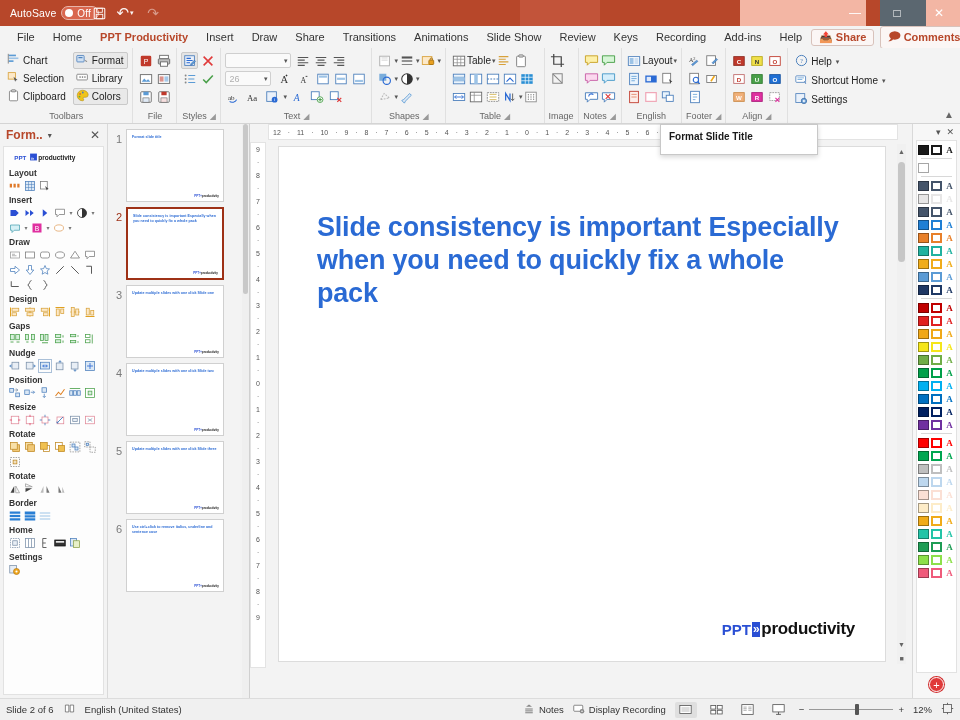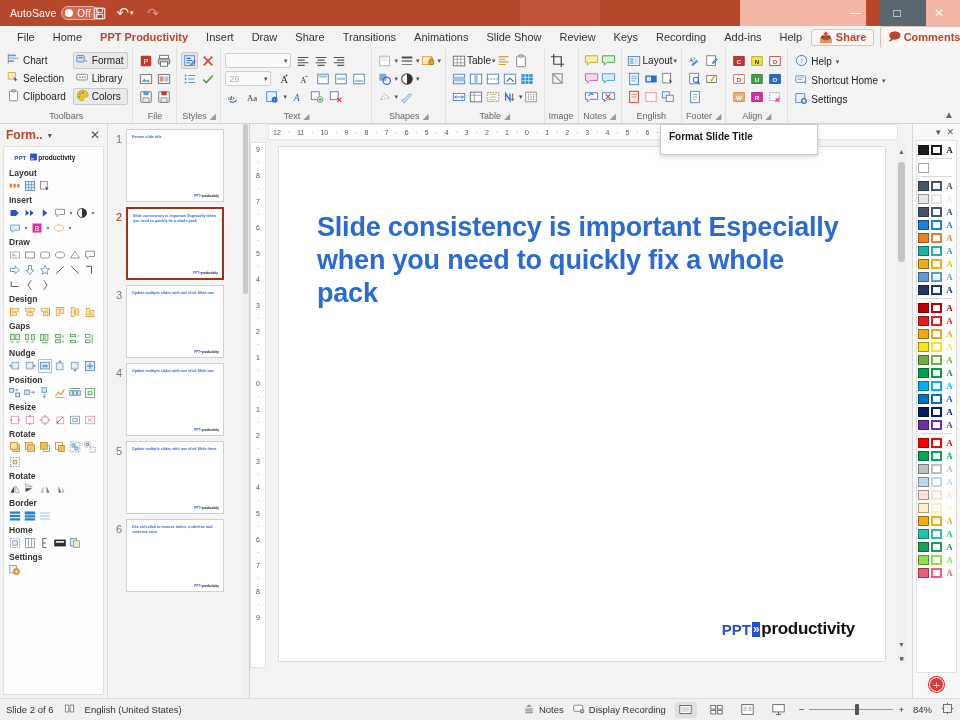--- a/index.html
+++ b/index.html
@@ -1901,21 +1901,21 @@
             <path d="M8 11v3M5 14h6" stroke="#555" stroke-width="1.1"></path>
           </svg>
         </div>
       <div class="zoomslider">
         <span>−</span>
         <span class="zs-track">
             <span class="zs-thumb"></span>
           </span>
         <span>+</span>
       </div>
-      <span>84%</span>
+      <span>12%</span>
       <span><svg width="13" height="13" viewBox="0 0 16 16">
             <rect x="3" y="3" width="10" height="10" fill="none" stroke="#555"></rect>
             <path d="M8 1v2M8 13v2M1 8h2M13 8h2" stroke="#555" stroke-width="1.1"></path>
           </svg></span>
     </div>
   </div>
 
 </div>
 
 </body></html>

